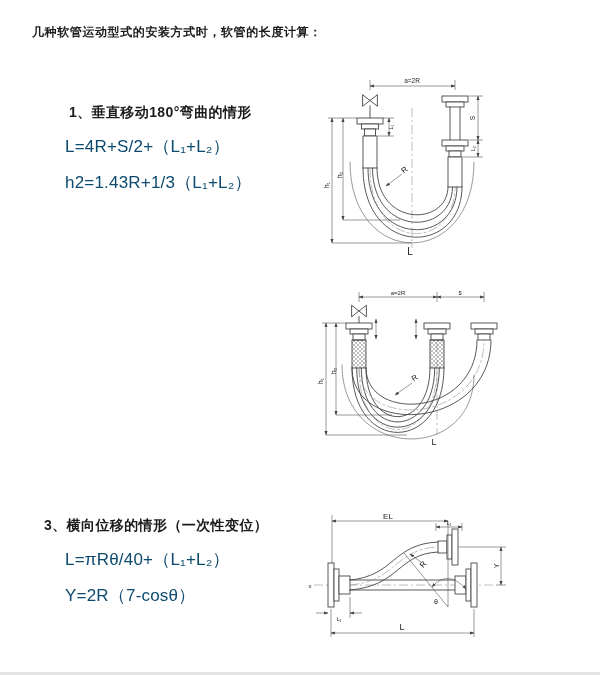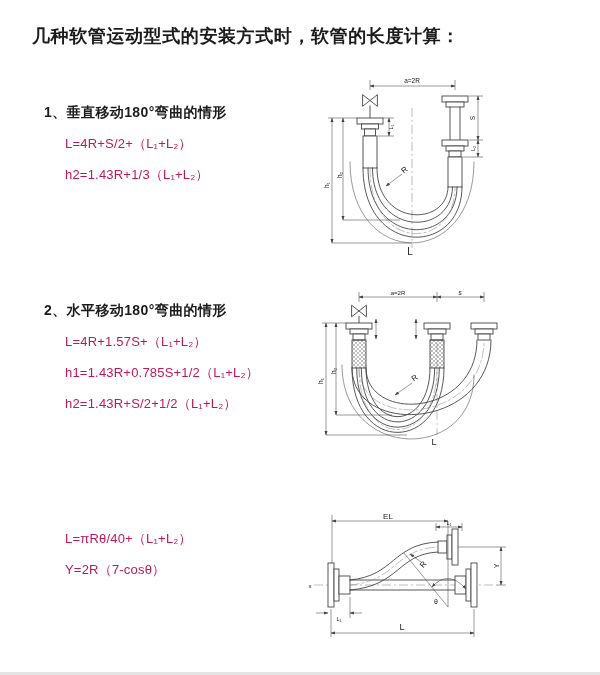--- a/index.html
+++ b/index.html
@@ -9,27 +9,27 @@
   }
   html,body{margin:0;padding:0;background:#fff;}
   .page{
     position:relative;width:600px;height:675px;overflow:hidden;
     background:var(--background);
     font-family:"Liberation Sans",sans-serif;
     color:var(--text-color);
   }
   .doc-title{
     position:absolute;left:32px;top:24px;
-    font-size:18px;font-weight:700;letter-spacing:.6px;font-family:Liberation Mono, monospace;
+    font-size:12px;font-weight:700;letter-spacing:.6px;font-family:Liberation Mono, monospace;
   }
   .section{position:absolute;left:44px;}
-  .sec-heading{font-size:14px;font-weight:700;letter-spacing:.4px;}
+  .sec-heading{font-size:14px;font-weight:700;letter-spacing:.4px;text-align:right;}
   .formula{
-    margin:13px 0 0 21px;font-size:13px;letter-spacing:.2px;
-    font-weight:400;color:#be185d;white-space:nowrap;
+    margin:13px 0 0 21px;font-size:17px;letter-spacing:.2px;
+    font-weight:400;color:#0c4a6e;white-space:nowrap;
   }
   #sec1{top:104px;} #sec2{top:302px;} #sec3{top:517px;}
   svg.diagram{position:absolute;}
   #dia1{left:312px;top:70px;} #dia2{left:312px;top:283px;} #dia3{left:300px;top:505px;}
   svg .ln{stroke:var(--line-color);stroke-width:.9;fill:none;stroke-linecap:square;}
   svg .thin{stroke:var(--line-color);stroke-width:.55;fill:none;}
   svg .dim line, svg .dim path{stroke:var(--line-color);stroke-width:.55;fill:none;}
   svg .part rect{fill:#fff;stroke:var(--line-color);stroke-width:.9;}
   svg .braid{fill:url(#hA);stroke:var(--line-color);stroke-width:.9;}
   #dia2 .braid{fill:url(#hB);}
@@ -120,26 +120,20 @@
     <text x="100" y="13" text-anchor="middle" font-size="6.5">a=2R</text>
     <text transform="translate(17,115) rotate(-90)" text-anchor="middle" font-size="6.5">h₁</text>
     <text transform="translate(30,105) rotate(-90)" text-anchor="middle" font-size="6.5">h₂</text>
     <text transform="translate(81,57) rotate(-90)" text-anchor="middle" font-size="5.5">L₁</text>
     <text transform="translate(163,48) rotate(-90)" text-anchor="middle" font-size="6.5">S</text>
     <text transform="translate(163,78.5) rotate(-90)" text-anchor="middle" font-size="5.5">L₂</text>
     <text transform="translate(94,102) rotate(-38)" text-anchor="middle" font-size="8">R</text>
     <text x="98" y="185" text-anchor="middle" font-size="10">L</text>
   </svg>
 
-  <div class="section" id="sec2">
-    <div class="sec-heading">2、水平移动180°弯曲的情形</div>
-    <div class="formula">L=4R+1.57S+（L₁+L₂）</div>
-    <div class="formula">h1=1.43R+0.785S+1/2（L₁+L₂）</div>
-    <div class="formula">h2=1.43R+S/2+1/2（L₁+L₂）</div>
-  </div>
 
   <svg id="dia2" class="diagram" width="290" height="165" viewBox="0 0 290 165">
     <defs>
       <pattern id="hB" width="4" height="4" patternUnits="userSpaceOnUse">
         <path d="M0,0 L4,4 M4,0 L0,4" style="stroke:var(--line-color);stroke-width:.35" fill="none"></path>
       </pattern>
       <marker id="m2" viewBox="0 0 10 10" refX="9" refY="5" markerWidth="8" markerHeight="8" orient="auto-start-reverse">
         <path d="M0,1.5 L10,5 L0,8.5 z" style="fill:var(--line-color)"></path>
       </marker>
     </defs>
@@ -204,20 +198,21 @@
 
     <text x="86" y="11.5" text-anchor="middle" font-size="6">a=2R</text>
     <text x="148" y="11.5" text-anchor="middle" font-size="6.5">s</text>
     <text transform="translate(11,98) rotate(-90)" text-anchor="middle" font-size="6.5">h₁</text>
     <text transform="translate(23.5,88) rotate(-90)" text-anchor="middle" font-size="6.5">h₂</text>
     <text transform="translate(104,97) rotate(-35)" text-anchor="middle" font-size="8">R</text>
     <text x="122" y="162" text-anchor="middle" font-size="9">L</text>
   </svg>
 
   <div class="section" id="sec3">
+    <div class="sec-heading">3、横向位移的情形（一次性变位）</div>
     <div class="formula">L=πRθ/40+（L₁+L₂）</div>
     <div class="formula">Y=2R（7-cosθ）</div>
   </div>
 
   <svg id="dia3" class="diagram" width="300" height="145" viewBox="0 0 300 145">
     <defs>
       <marker id="m3" viewBox="0 0 10 10" refX="9" refY="5" markerWidth="8" markerHeight="8" orient="auto-start-reverse">
         <path d="M0,1.5 L10,5 L0,8.5 z" style="fill:var(--line-color)"></path>
       </marker>
     </defs>

